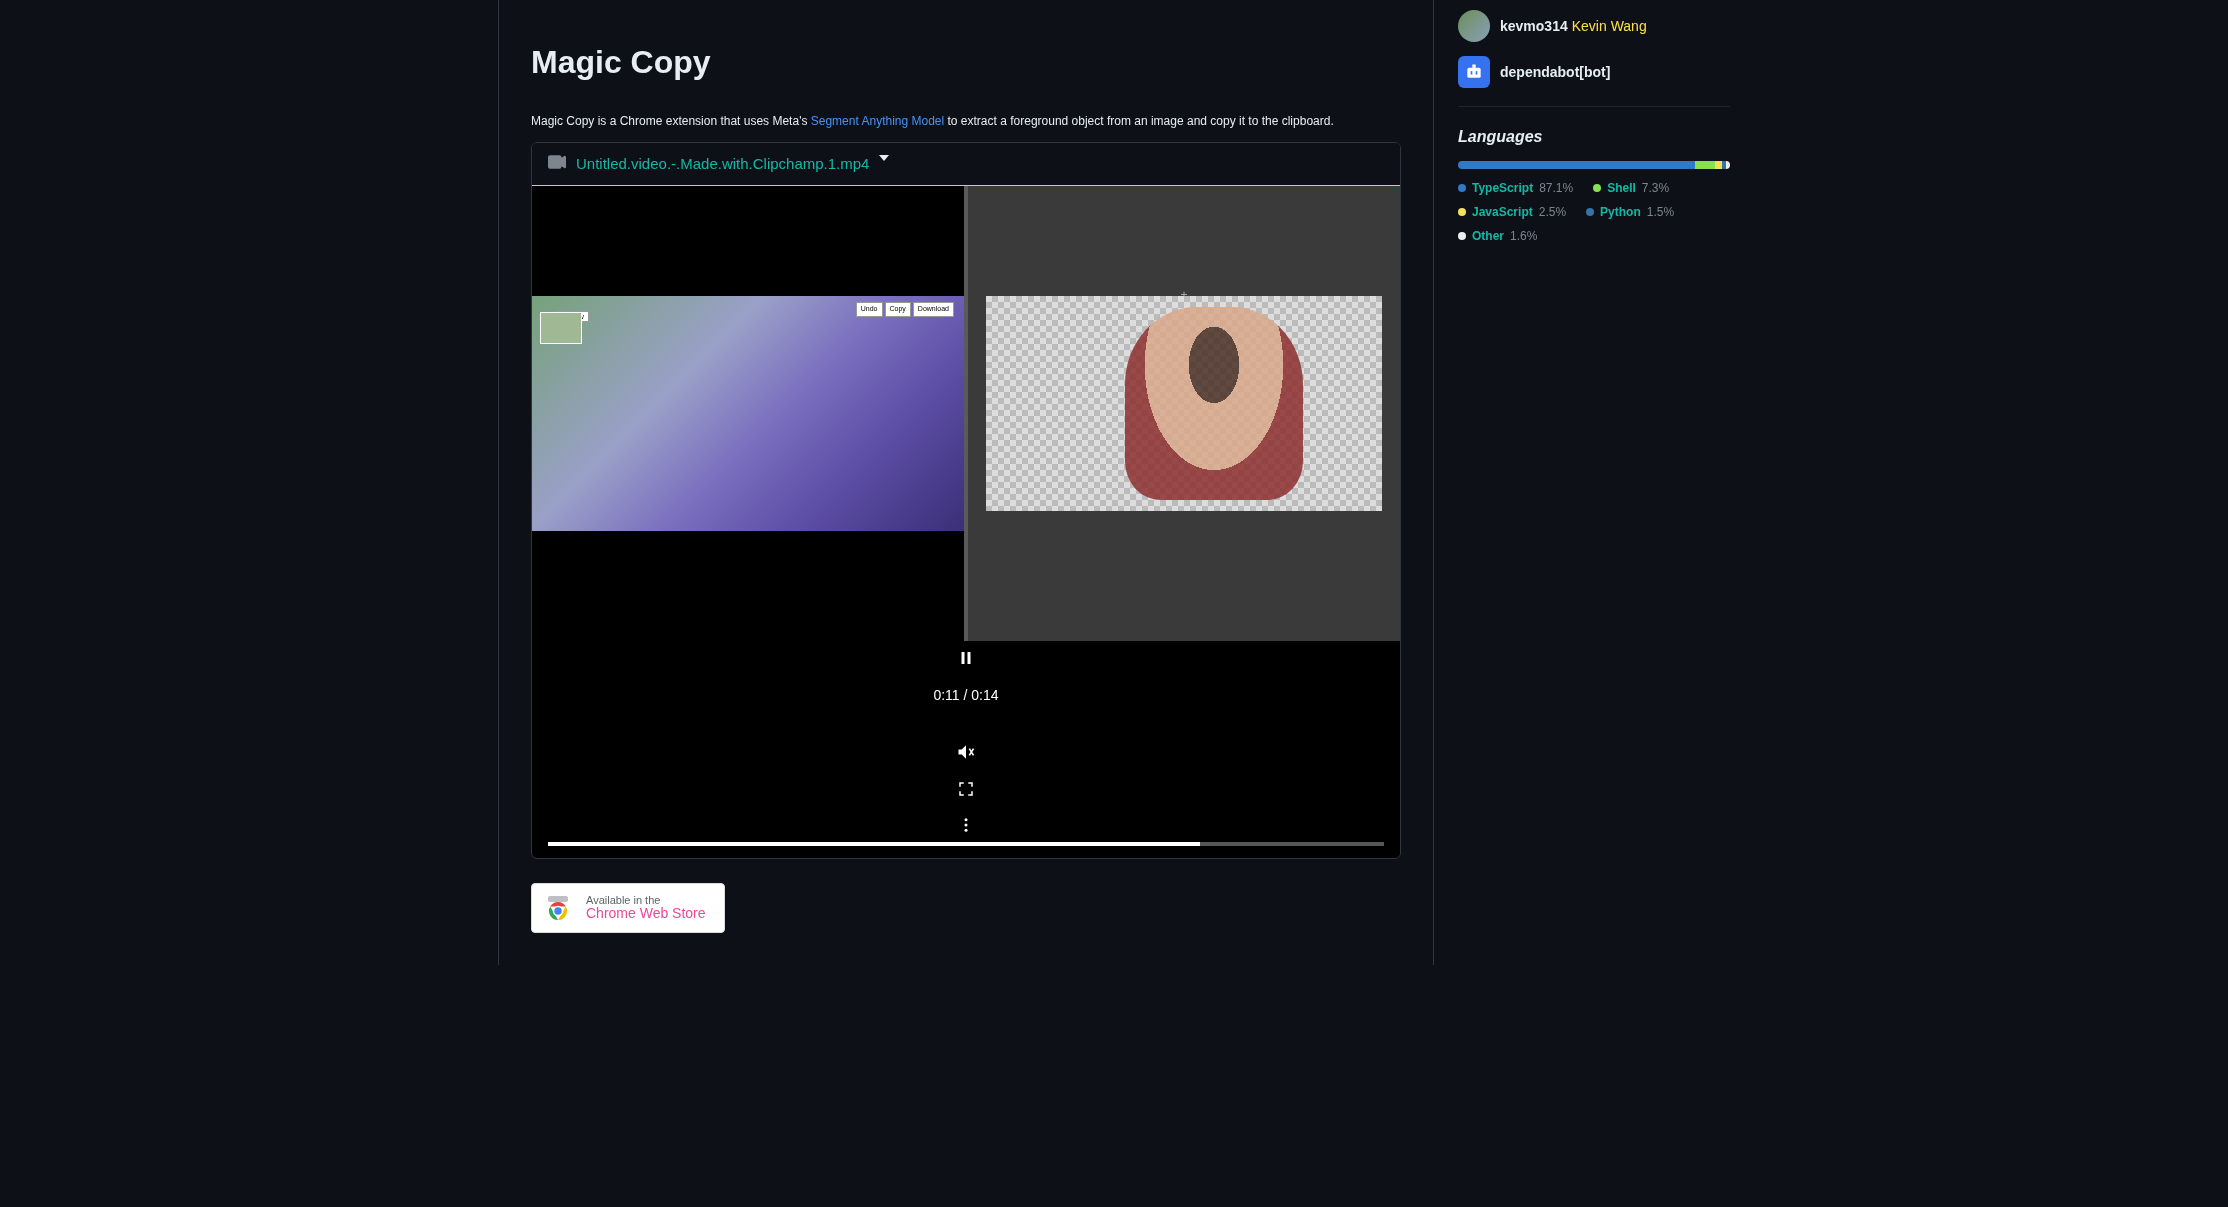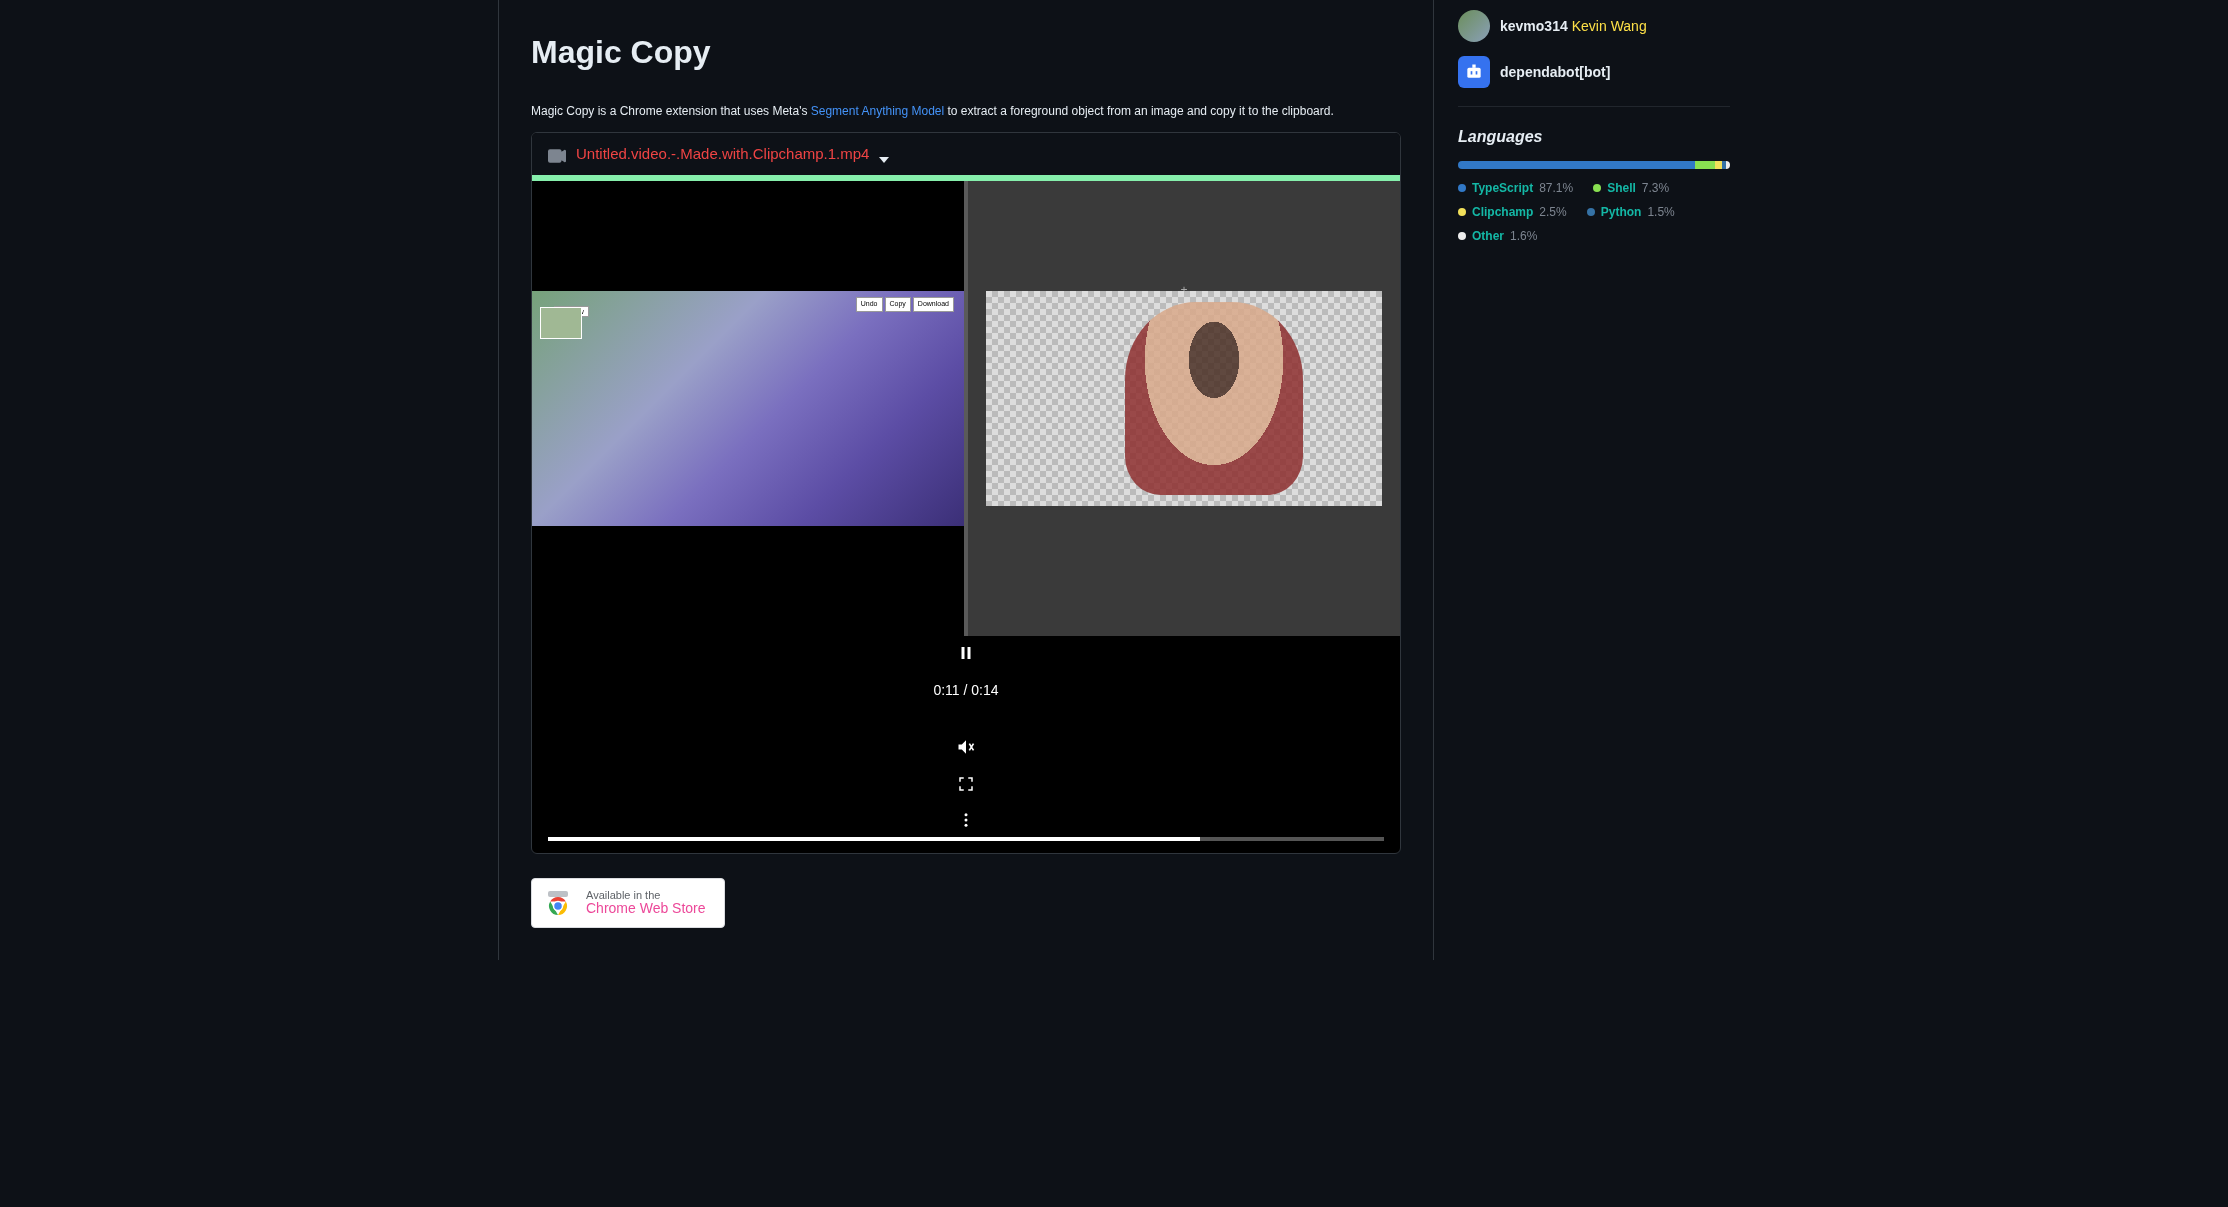--- a/index.html
+++ b/index.html
@@ -14,21 +14,21 @@
     display: flex;
     max-width: 1280px;
     margin: 0 auto;
     padding: 0 24px;
   }
   .main {
     flex: 1;
     min-width: 0;
     border-left: 1px solid #30363d;
     border-right: 1px solid #30363d;
-    padding: 4px 32px 32px 32px;
+    padding: 14px 32px 32px 32px;
   }
   .sidebar {
     width: 296px;
     padding-left: 24px;
     padding-top: 10px;
   }
   h1.readme-title {
     font-size: 2em;
     font-weight: 600;
     margin-top: 24px;
@@ -46,27 +46,27 @@
 
   .video-card {
     border: 1px solid #30363d;
     border-radius: 6px;
     overflow: hidden;
     margin-bottom: 24px;
     background: #000;
   }
   .video-header {
     display: flex;
-    align-items: flex-end;
+    align-items: flex-start;
     gap: 10px;
     padding: 10px 16px;
     background: #0d1117;
-    border-bottom: 6px solid #86efac;
+    border-bottom: 1px solid #86efac;
     font-size: 15px;
-    color: #ef4444;
+    color: #14b8a6;
   }
   .video-header .cam-icon svg { display: block; }
   .video-header .caret svg { display: block; }
 
   .video-body {
     position: relative;
     height: 455px;
     display: flex;
     background: #000;
   }
@@ -352,21 +352,21 @@
         <span class="lang-name">TypeScript</span>
         <span class="lang-pct">87.1%</span>
       </span>
       <span class="lang-item">
         <span class="lang-dot" style="background:#89e051"></span>
         <span class="lang-name">Shell</span>
         <span class="lang-pct">7.3%</span>
       </span>
       <span class="lang-item">
         <span class="lang-dot" style="background:#f1e05a"></span>
-        <span class="lang-name">Clipchamp</span>
+        <span class="lang-name">JavaScript</span>
         <span class="lang-pct">2.5%</span>
       </span>
       <span class="lang-item">
         <span class="lang-dot" style="background:#3572A5"></span>
         <span class="lang-name">Python</span>
         <span class="lang-pct">1.5%</span>
       </span>
       <span class="lang-item">
         <span class="lang-dot" style="background:#ededed"></span>
         <span class="lang-name">Other</span>

